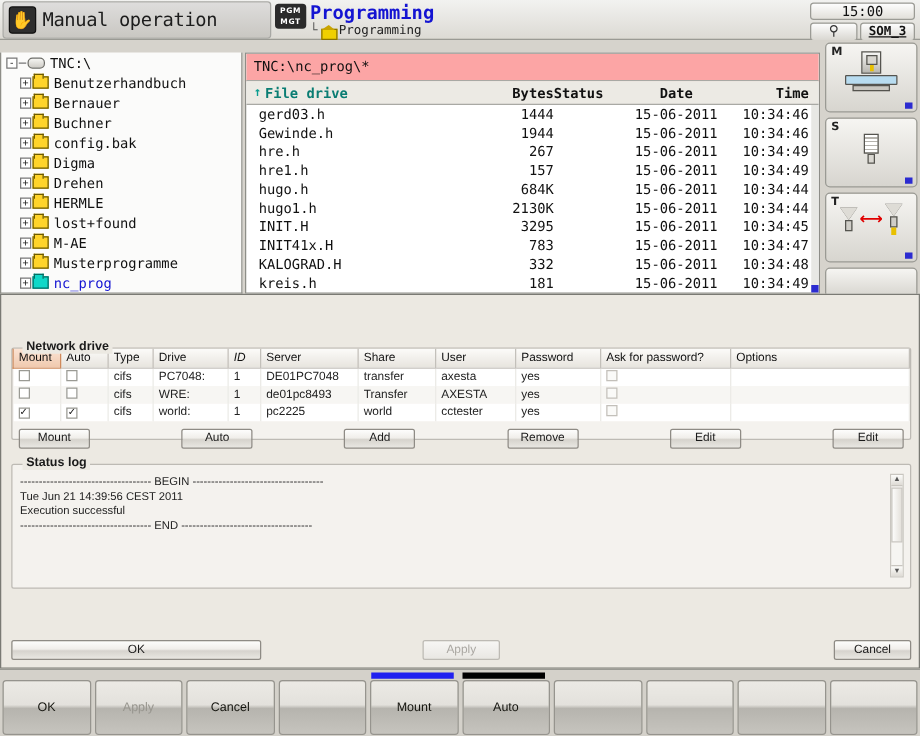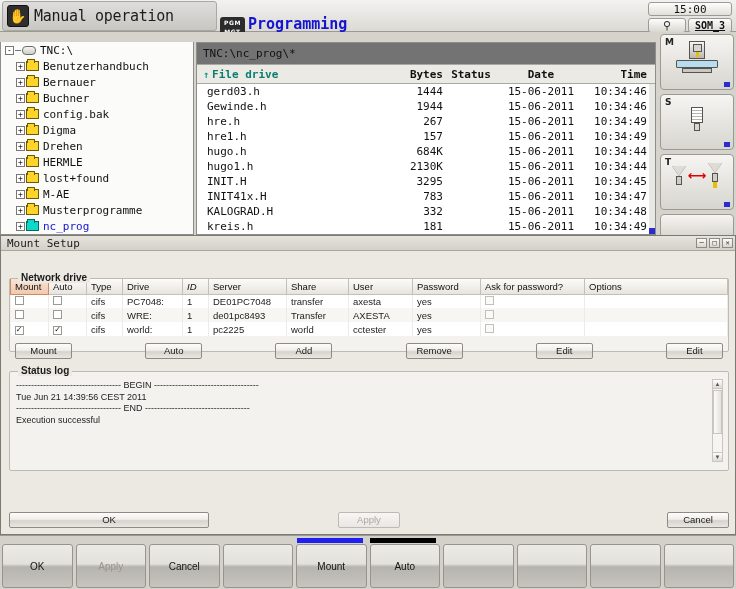--- a/index.html
+++ b/index.html
@@ -32,21 +32,21 @@
     background: #2e2e2e; border: 1px solid #111;
     display: flex; align-items: center; justify-content: center;
     color: #e8e8e8; font-size: 14px; line-height: 1;
   }
   .mode-title {
     font-family: "DejaVu Sans Mono", monospace;
     font-size: 15px; color: #1c1c1c; letter-spacing: -0.3px;
   }
   .pgm-zone {
     position: absolute; left: 220px; top: 0; width: 430px; height: 32px;
-    display: flex; align-items: flex-start; padding-top: 16px;
+    display: flex; align-items: flex-start; padding-top: 2px;
   }
   .pgm-badge {
     width: 25px; height: 20px; margin-top: 1px;
     background: #2b2b2b; border-radius: 3px; color: #fff;
     font-family: "DejaVu Sans", sans-serif; font-size: 6px;
     font-weight: bold; line-height: 9px; text-align: center;
     padding-top: 1px; letter-spacing: 0.5px;
   }
   .pgm-texts { margin-left: 3px; }
   .pgm-main {
@@ -134,34 +134,34 @@
     width: 14px; height: 9px; background: linear-gradient(#f5f5f2,#cfcdc7);
     border: 1px solid #6d6d68; border-radius: 4px; margin-right: 4px; flex: none;
   }
 
   .file-panel {
     position: absolute; left: 196px; top: 10px; width: 460px; height: 193px;
     background: #fff; border: 1px solid #8e8e88;
     display: flex; flex-direction: column; overflow: hidden;
   }
   .path-bar {
-    height: 22px; border-bottom: 1px solid #a9a9a4; background: #737373;
+    height: 22px; border-bottom: 1px solid #a9a9a4; background: #fca5a5;
     font-family: "DejaVu Sans Mono", monospace; font-size: 11px;
     display: flex; align-items: center; padding-left: 6px; color: #111;
   }
   .col-head {
     height: 19px; background: #eceae4; border-bottom: 1px solid #a9a9a4;
     display: flex; align-items: center;
     font-family: "DejaVu Sans Mono", monospace; font-size: 11px;
     color: #0a7d73; font-weight: bold;
   }
   .ch-name { flex: 1; padding-left: 6px; display: flex; align-items: center; gap: 3px;}
   .up-arrow { color: #0a9d90; font-size: 10px; }
   .ch-bytes { width: 66px; text-align: right; color: #111; }
-  .ch-status { width: 56px; text-align: center; color: #111; }
+  .ch-status { width: 56px; text-align: left; color: #111; }
   .ch-date { width: 84px; text-align: center; color: #111; }
   .ch-time { width: 72px; text-align: right; padding-right: 8px; color: #111; }
   .file-rows { flex: 1; overflow: hidden; position: relative; }
   .frow {
     display: flex; align-items: center; height: 15px;
     font-family: "DejaVu Sans Mono", monospace; font-size: 11px; color: #111;
   }
   .fn { flex: 1; padding-left: 10px; }
   .fb { width: 66px; text-align: right; }
   .fs { width: 56px; text-align: center; }
@@ -540,28 +540,20 @@
               <div class="tbit"></div>
             </div>
         </div>
         <span class="stat-blue"></span>
       </div>
       <div class="stat-box" style="top:182px;height:24px;"></div>
     </div>
   </div>
 
   <div class="dialog">
-    <div class="dlg-title">
-      <span>Mount Setup</span>
-      <span class="wbtns">
-        <span class="wbtn">─</span>
-        <span class="wbtn">□</span>
-        <span class="wbtn">✕</span>
-      </span>
-    </div>
 
     <div class="group" id="netdrive">
       <span class="group-label">Network drive</span>
       <table class="tbl">
         <thead>
             <tr id="nd-head">
               <th class="sel-col" style="width: 38px;">Mount</th>
               <th style="width: 38px;">Auto</th>
               <th style="width: 36px;">Type</th>
               <th style="width: 60px;">Drive</th>
@@ -625,22 +617,22 @@
       <div class="btn">Remove</div>
       <div class="btn">Edit</div>
       <div class="btn">Edit</div>
     </div>
 
     <div class="group" id="statuslog">
       <span class="group-label">Status log</span>
       <div class="log-area" id="log-area">
           <div>----------------------------------- BEGIN -----------------------------------</div>
           <div>Tue Jun 21 14:39:56 CEST 2011</div>
+          <div>Execution successful</div>
           <div>----------------------------------- END -----------------------------------</div>
-          <div>Execution successful</div>
         </div>
       <div class="log-scroll">
         <div class="ls-arrow">▲</div>
         <div class="ls-thumb"></div>
         <div class="ls-arrow bot">▼</div>
       </div>
     </div>
 
     <div class="dlg-bottom">
       <div class="db-left">

